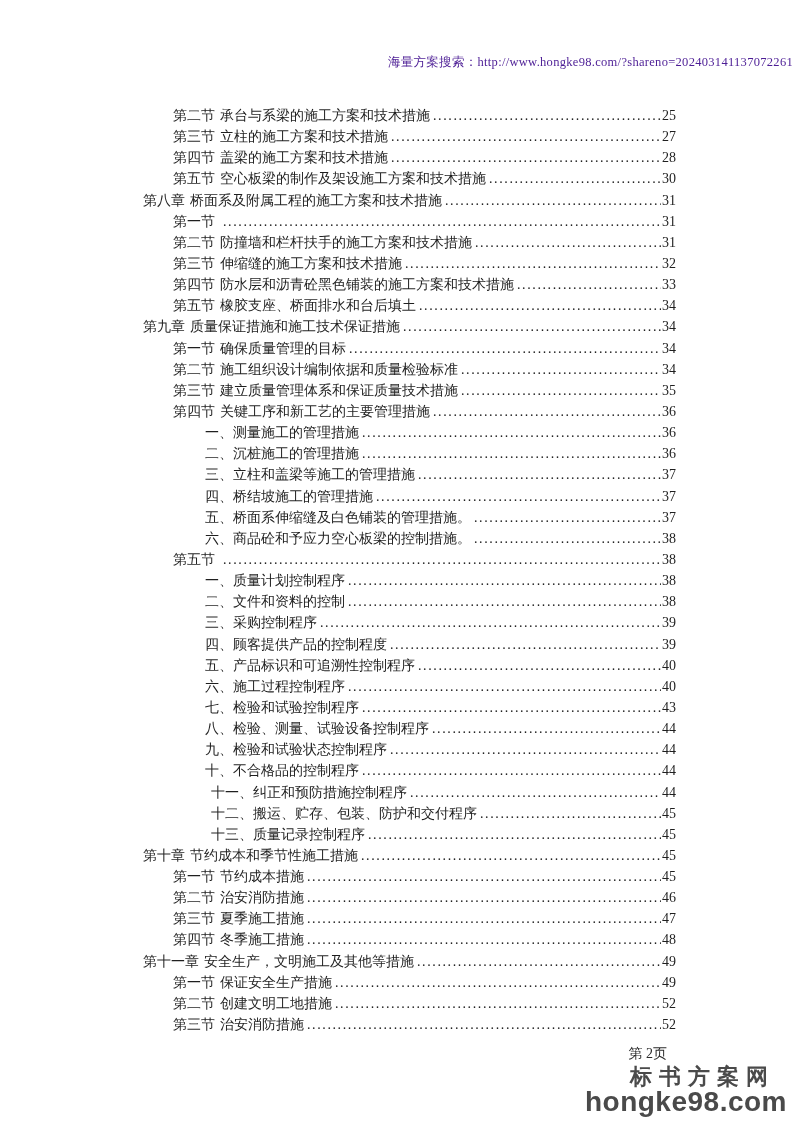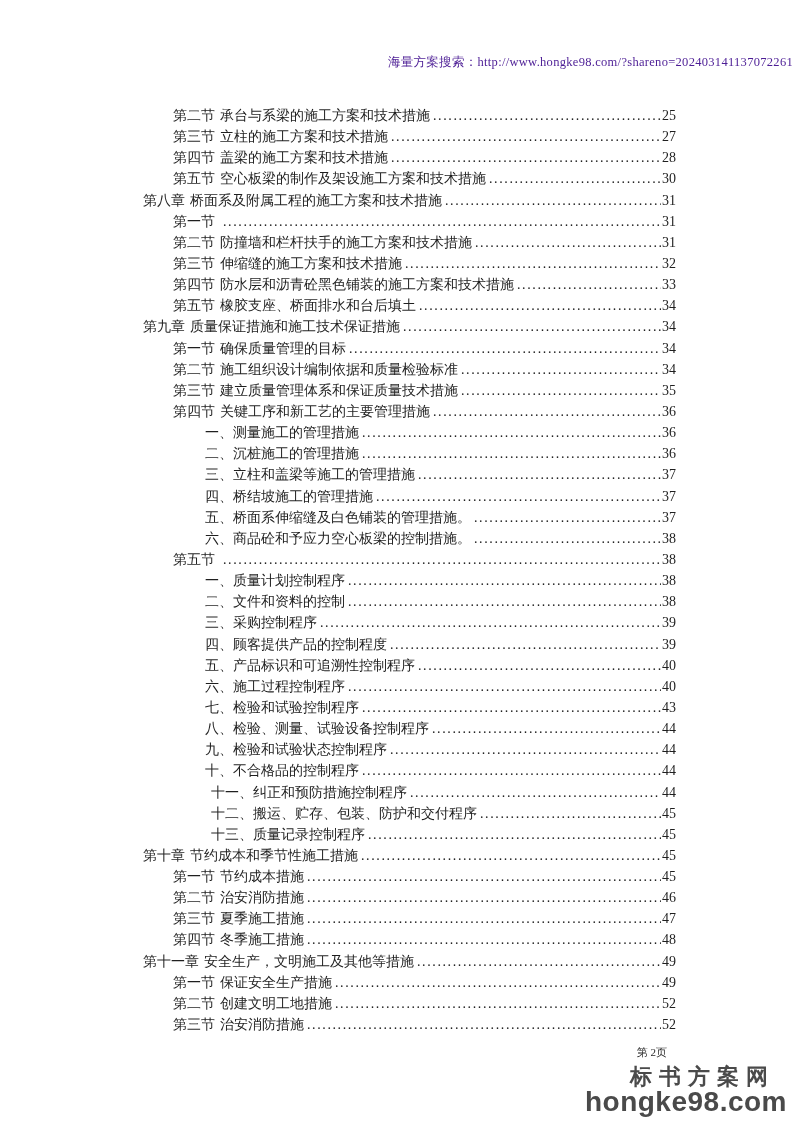--- a/index.html
+++ b/index.html
@@ -46,21 +46,21 @@
     overflow: hidden;
     letter-spacing: 1.6px;
     margin-left: 3px;
     margin-right: 1px;
   }
   .toc-page { flex: none; }
   .page-number {
     position: absolute;
     top: 1045px;
     right: 126px;
-    font-size: 11px;
+    font-size: 14px;
     color: #2a2a2a;
   }
   .watermark {
     position: absolute;
     top: 1066px;
     right: 6px;
     text-align: right;
     color: #4a4a4a;
     font-family: "Liberation Sans", "DejaVu Sans", sans-serif;
     font-weight: bold;

